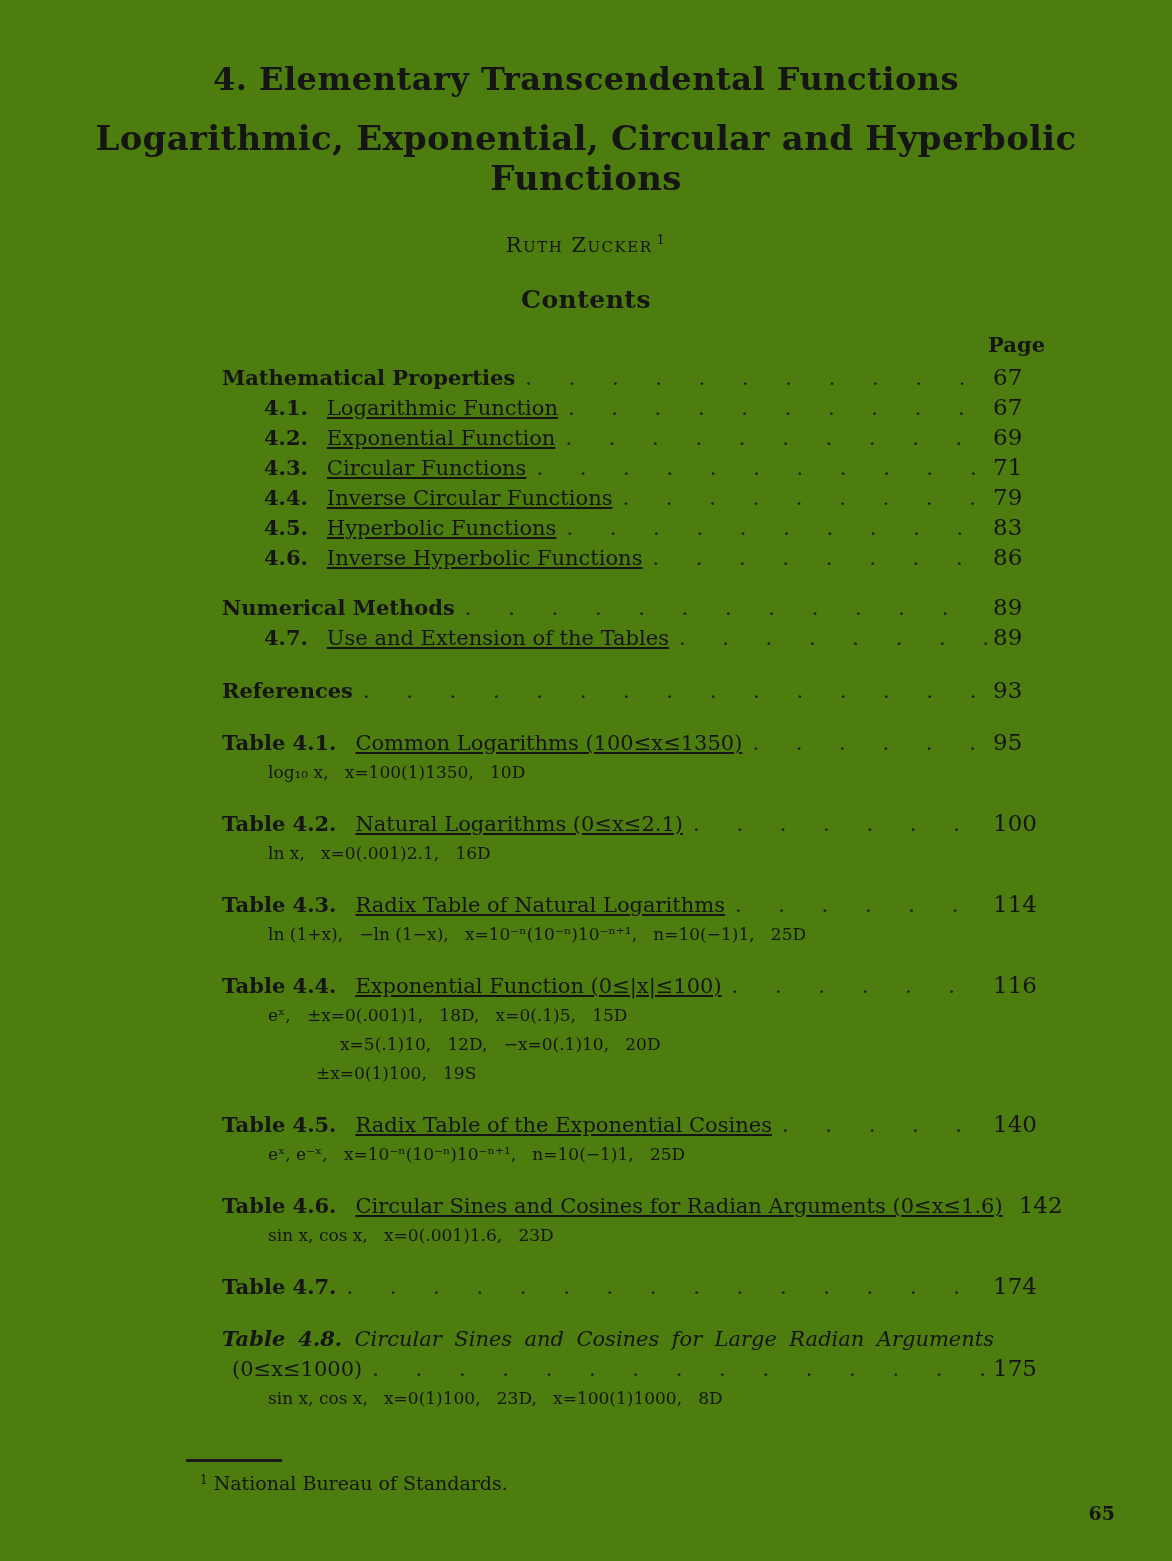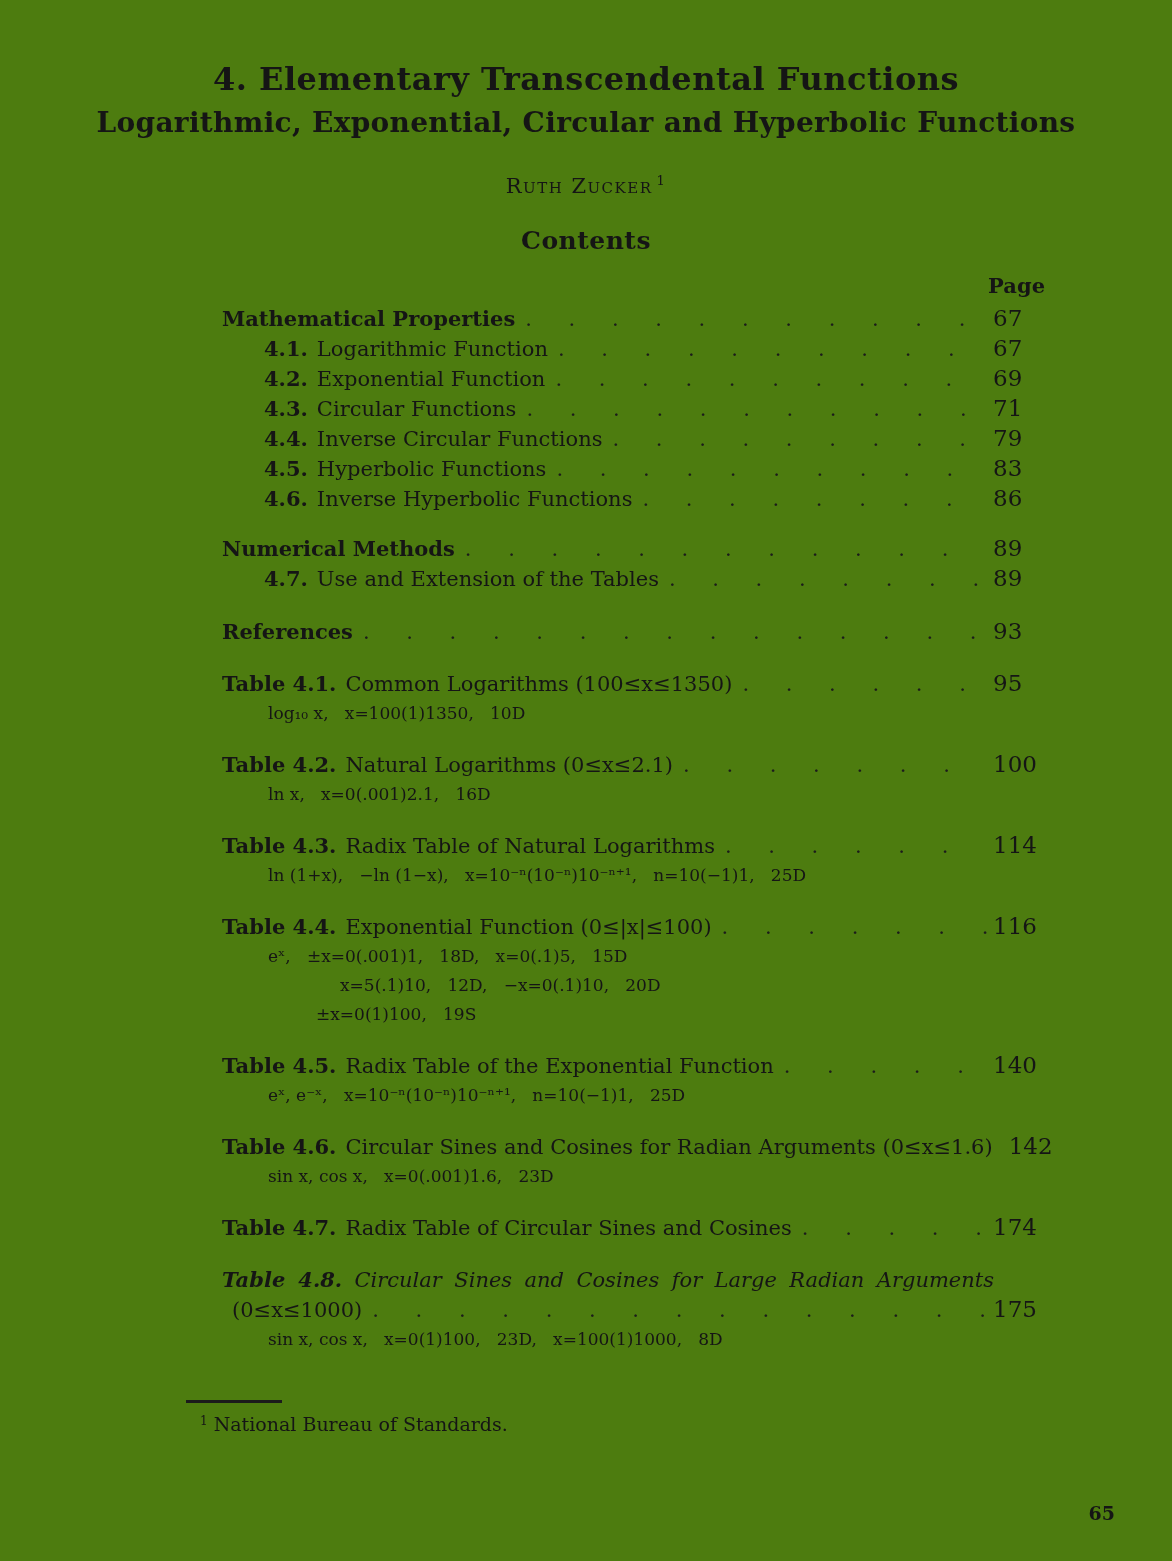--- a/index.html
+++ b/index.html
@@ -16,22 +16,22 @@
     overflow: hidden;
   }
   .chapter-title {
     text-align: center;
     font-size: 32px; font-weight: bold;
     margin-top: 60px;
     letter-spacing: 0.5px;
   }
   .subtitle {
     text-align: center;
-    font-size: 28px; font-weight: bold;
-    margin-top: 8px;
+    font-size: 34px; font-weight: bold;
+    margin-top: 20px;
     letter-spacing: 0.3px;
   }
   .author-line {
     text-align: center;
     font-size: 21px;
     font-variant: small-caps;
     letter-spacing: 1.5px;
     margin-top: 34px;
   }
   .author-line .fnref {
@@ -53,21 +53,21 @@
     font-size: 21px; font-weight: bold;
     margin-bottom: 6px;
   }
   .row {
     display: flex;
     align-items: baseline;
     line-height: 29px;
     white-space: pre;
   }
   .row .b { font-weight: bold; }
-  .row .t { margin-left: 9px; }
+  .row .t { margin-left: 19px; text-decoration: underline; }
   .row .t:empty { margin-left: 0; }
   .lead {
     flex: 1 1 auto;
     overflow: hidden;
     white-space: nowrap;
     margin: 0 6px 0 10px;
     letter-spacing: 15px;
     color: #1b1b1b;
   }
   .lead::after {
@@ -165,31 +165,31 @@
     </div>
 
     <div class="tbl">
       <div class="row"><span class="b">Table 4.4.</span><span class="t">Exponential Function (0≤|x|≤100)</span><span class="lead"></span><span class="pg">116</span></div>
       <div class="sub">eˣ,   ±x=0(.001)1,   18D,   x=0(.1)5,   15D</div>
       <div class="sub lvl2">x=5(.1)10,   12D,   −x=0(.1)10,   20D</div>
       <div class="sub lvl3">±x=0(1)100,   19S</div>
     </div>
 
     <div class="tbl">
-      <div class="row"><span class="b">Table 4.5.</span><span class="t">Radix Table of the Exponential Function</span><span class="lead"></span><span class="pg">140</span></div>
+      <div class="row"><span class="b">Table 4.5.</span><span class="t">Radix Table of the Exponential Cosines</span><span class="lead"></span><span class="pg">140</span></div>
       <div class="sub">eˣ, e⁻ˣ,   x=10⁻ⁿ(10⁻ⁿ)10⁻ⁿ⁺¹,   n=10(−1)1,   25D</div>
     </div>
 
     <div class="tbl">
       <div class="row"><span class="b">Table 4.6.</span><span class="t">Circular Sines and Cosines for Radian Arguments (0≤x≤1.6)</span><span class="lead"></span><span class="pg">142</span></div>
       <div class="sub">sin x, cos x,   x=0(.001)1.6,   23D</div>
     </div>
 
     <div class="tbl">
-      <div class="row"><span class="b">Table 4.7.</span><span class="t">Radix Table of Circular Sines and Cosines</span><span class="lead"></span><span class="pg">174</span></div>
+      <div class="row"><span class="b">Table 4.7.</span><span class="lead"></span><span class="pg">174</span></div>
     </div>
 
     <div class="tbl">
       <div class="justify-line"><span class="b">Table 4.8.</span> <span>Circular Sines and Cosines for Large Radian Arguments</span></div>
       <div class="row wrap-line"><span>(0≤x≤1000)</span><span class="lead"></span><span class="pg">175</span></div>
       <div class="sub">sin x, cos x,   x=0(1)100,   23D,   x=100(1)1000,   8D</div>
     </div>
   </div>
 
   <div class="footnote-area">

